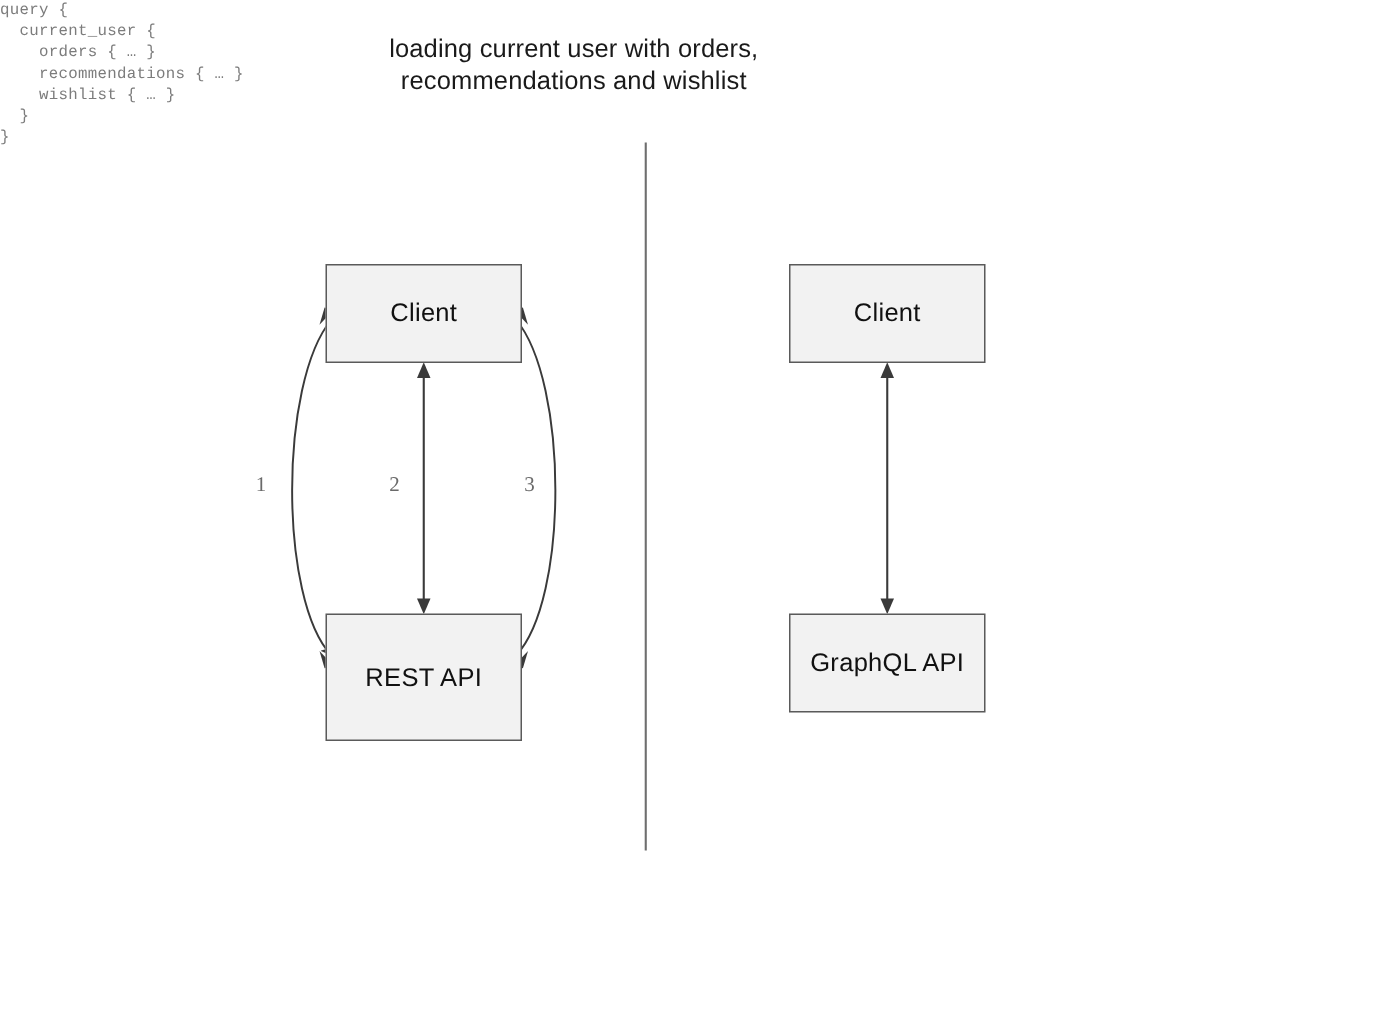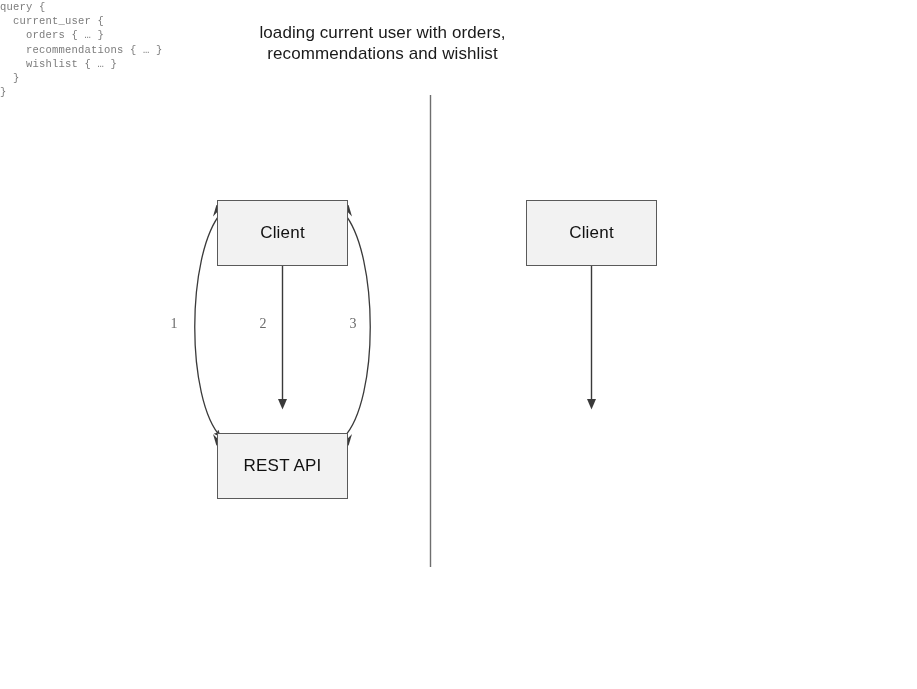--- a/index.html
+++ b/index.html
@@ -51,24 +51,23 @@
     position: absolute;
     box-sizing: border-box;
     background: #f2f2f2;
     border: 1.4px solid #5a5a5a;
     display: flex;
     align-items: center;
     justify-content: center;
     font-size: 17px;
     color: #111111;
     letter-spacing: 0.2px;
-    margin-top: 24px;
   }
   #node-client-rest  { left: 217px; top: 176px; width: 131px; height: 66px; }
-  #node-rest-api     { left: 217px; top: 409px; width: 131px; height: 66px; }
+  #node-rest-api     { left: 217px; top: 409px; width: 131px; height: 85px; }
   #node-client-gql   { left: 526px; top: 176px; width: 131px; height: 66px; }
   #node-graphql-api  { left: 526px; top: 409px; width: 131px; height: 66px; }
 
   
   .edge-label {
     position: absolute;
     font-family: "Liberation Serif", serif;
     font-size: 14px;
     color: #6a6a6a;
     text-align: center;
@@ -130,20 +129,21 @@
     <div class="node" id="node-client-rest">Client</div>
 
     <div class="node" id="node-rest-api">REST API</div>
 
     <div class="edge-label" id="edge-label-1">1</div>
     <div class="edge-label" id="edge-label-2">2</div>
     <div class="edge-label" id="edge-label-3">3</div>
 
     <div class="node" id="node-client-gql">Client</div>
 
+    <div class="node" id="node-graphql-api">GraphQL API</div>
 
     <div class="code">query {
   current_user {
     orders { … }
     recommendations { … }
     wishlist { … }
   }
 }</div>
 
   </div>

